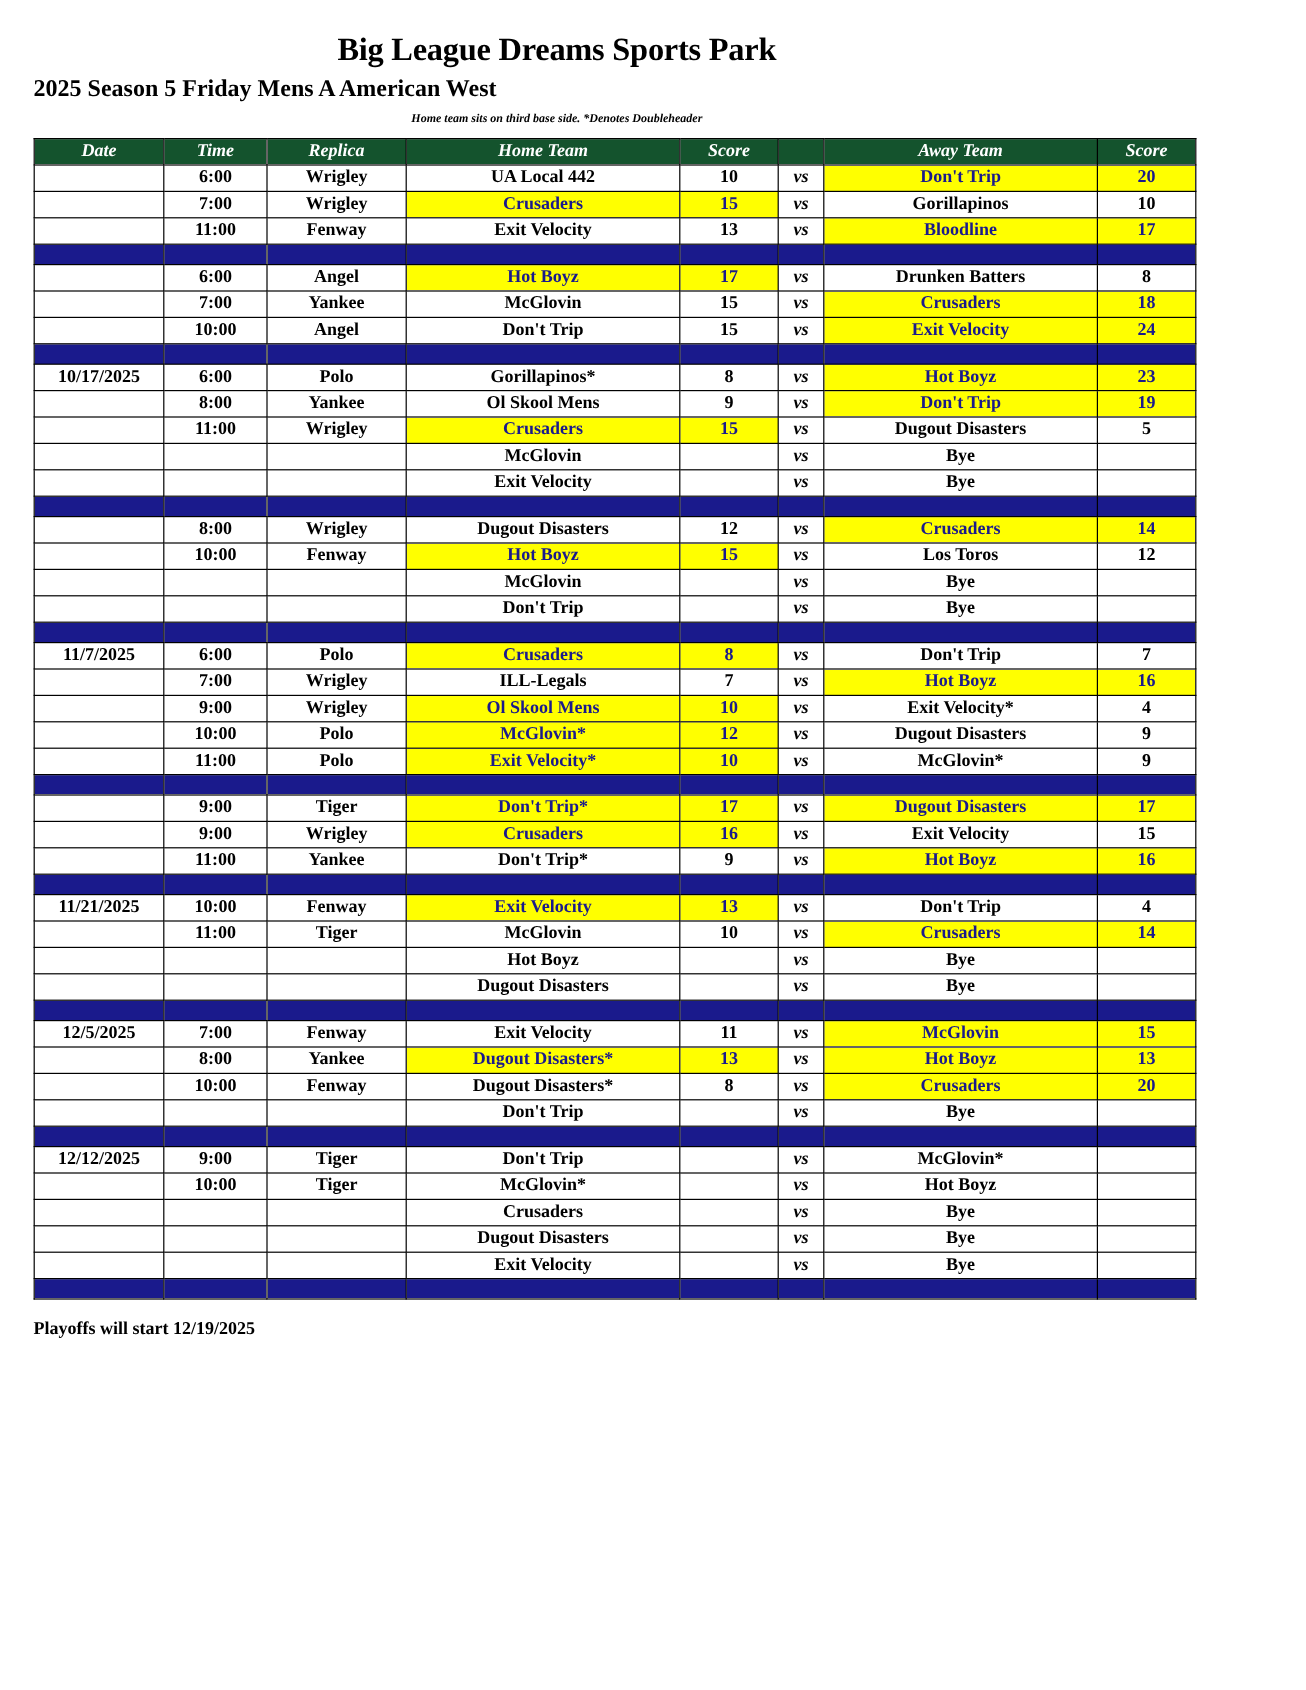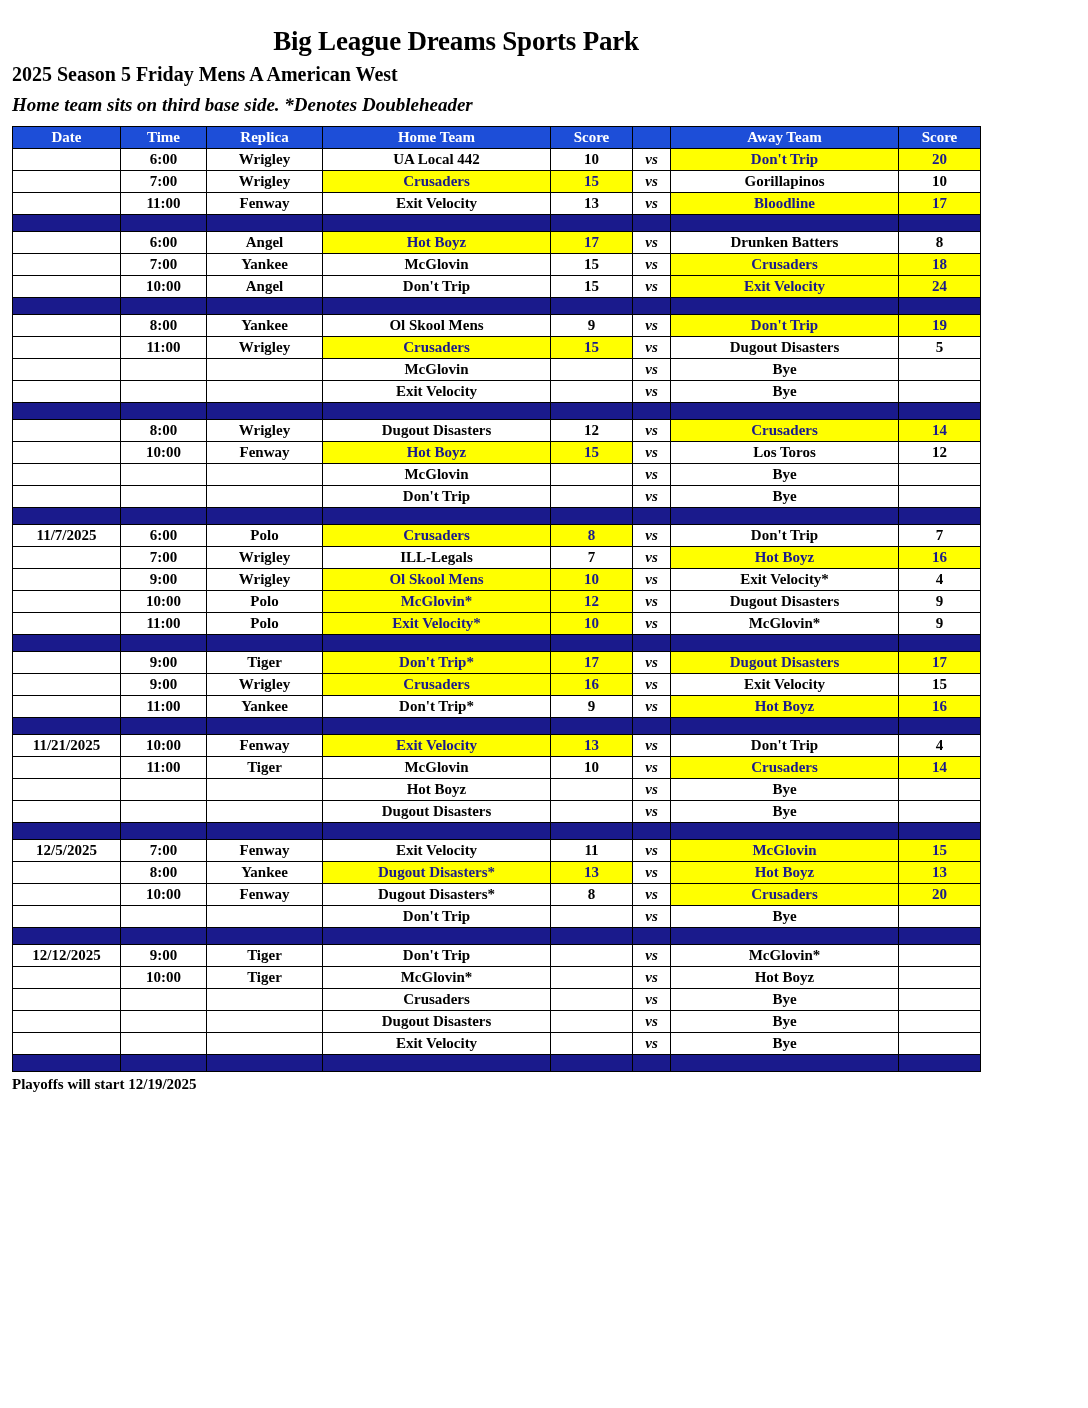--- a/index.html
+++ b/index.html
@@ -9,37 +9,38 @@
   }
   body {
     width: 1088px;
     height: 1408px;
     font-family: "Liberation Serif", serif;
     color: #000000;
   }
   .page {
     width: 930px;
     box-sizing: border-box;
-    padding: 26px 30px 0 12px;
+    padding: 26px 30px 0 28px;
   }
   .title {
     text-align: center;
     font-size: 27px;
     font-weight: bold;
     letter-spacing: -0.2px;
     margin: 0 0 6px 0;
   }
   .subtitle {
     text-align: left;
     font-size: 20px;
     font-weight: bold;
     margin: 0 0 8px 0;
   }
   .note {
-    font-size: 19px;
+    text-align: center;
+    font-size: 10px;
     font-weight: bold;
     font-style: italic;
     margin: 0 0 10px 0;
   }
   table.sched {
     border-collapse: collapse;
     width: 947px;
     margin: 0 auto;
     table-layout: fixed;
   }
@@ -47,24 +48,25 @@
     border: 1px solid #000000;
     height: 21px;
     font-size: 15px;
     font-weight: bold;
     text-align: center;
     padding: 0 2px;
     overflow: hidden;
     white-space: nowrap;
   }
   thead th {
-    background: #1d4ed8;
+    background: #14532d;
     color: #ffffff;
     font-size: 15px;
     height: 22px;
+    font-style: italic;
   }
   .c-date  { width: 108px; }
   .c-time  { width: 86px; }
   .c-rep   { width: 116px; }
   .c-home  { width: 228px; }
   .c-score { width: 82px; }
   .c-vs    { width: 38px; }
   .c-away  { width: 228px; }
   .c-score2{ width: 82px; }
   td.vs {
@@ -79,21 +81,21 @@
   }
   td.hl {
     background: #ffff00;
     color: #1a1a8c;
   }
   td.plain {
     background: #ffffff;
   }
   .footer {
     width: 947px;
-    margin: 4px auto 0 auto;
+    margin: 17px auto 0 auto;
     font-size: 15px;
     font-weight: bold;
     text-align: left;
   }
 </style>
 </head>
 <body>
 
 <div class="page">
 
@@ -199,20 +201,30 @@
           <td></td>
           <td></td>
           <td></td>
           <td></td>
           <td></td>
           <td></td>
           <td></td>
           <td></td>
         </tr>
         <tr>
+          <td class="plain">10/17/2025</td>
+          <td class="plain">6:00</td>
+          <td class="plain">Polo</td>
+          <td class="plain">Gorillapinos*</td>
+          <td class="plain">8</td>
+          <td class="plain vs">vs</td>
+          <td class="hl">Hot Boyz</td>
+          <td class="hl">23</td>
+        </tr>
+        <tr>
           <td class="plain"></td>
           <td class="plain">8:00</td>
           <td class="plain">Yankee</td>
           <td class="plain">Ol Skool Mens</td>
           <td class="plain">9</td>
           <td class="plain vs">vs</td>
           <td class="hl">Don't Trip</td>
           <td class="hl">19</td>
         </tr>
         <tr>

